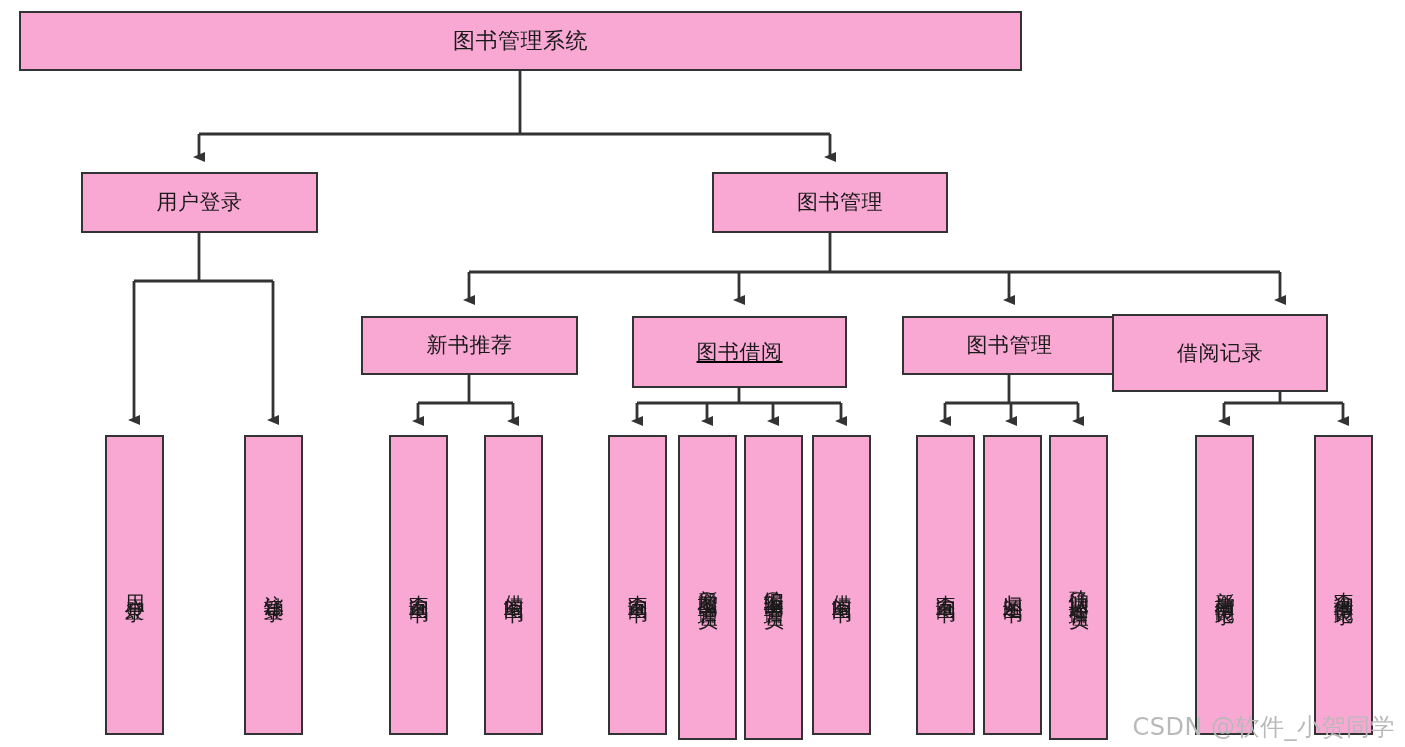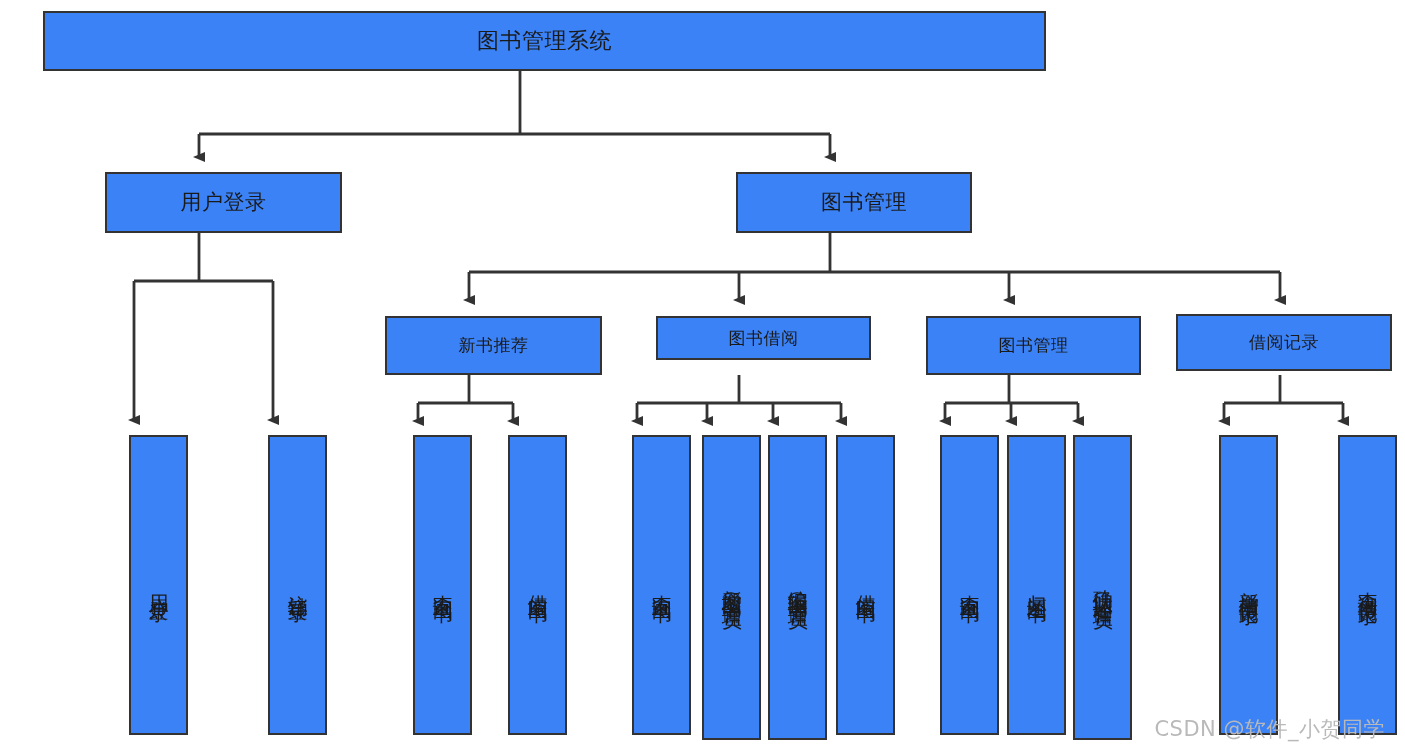--- a/index.html
+++ b/index.html
@@ -22,54 +22,53 @@
     position: absolute;
     left: 0;
     top: 0;
     width: 1405px;
     height: 747px;
   }
   .node {
     position: absolute;
     box-sizing: border-box;
     border: 2.5px solid #333333;
-    background: #3b82f6;
+    background: #f9a8d4;
     display: flex;
     align-items: center;
     justify-content: center;
     z-index: 2;
-    margin-left: 24px;
   }
   .node-label {
     color: #1a1a1a;
     font-size: 21px;
     line-height: 1.18;
     letter-spacing: 0.5px;
     white-space: nowrap;
     text-align: center;
   }
   .node.vertical .node-label {
     writing-mode: vertical-rl;
     text-orientation: upright;
     -webkit-text-orientation: upright;
     letter-spacing: 3px;
     font-size: 20px;
   }
   .node.root .node-label { font-size: 22px; }
   .node.level1 .node-label { font-size: 21px; }
-  .node.level2 .node-label { font-size: 17px; }
+  .node.level2 .node-label { font-size: 21px; }
   .node.vertical {
     align-items: center;
     justify-content: center;
   }
   #watermark {
     position: absolute;
-    right: 20px;
+    right: 10px;
     bottom: 4px;
-    font-size: 21px;
+    font-size: 24px;
     color: #b9b9b9;
     letter-spacing: 0.5px;
     z-index: 5;
     white-space: nowrap;
     pointer-events: none;
   }
 </style>
 </head>
 <body>
 
@@ -133,27 +132,27 @@
   <div class="node level1" style="left:81px; top:172px; width:237px; height:61px;">
     <span class="node-label">用户登录</span>
   </div>
   <div class="node level1" style="left:712px; top:172px; width:236px; height:61px;padding-left:20px;">
     <span class="node-label">图书管理</span>
   </div>
 
   <div class="node level2" style="left:361px; top:316px; width:217px; height:59px;">
     <span class="node-label">新书推荐</span>
   </div>
-  <div class="node level2" style="left:632px; top:316px; width:215px; height:44px;">
+  <div class="node level2" style="left:632px; top:316px; width:215px; height:72px;text-decoration:underline;">
     <span class="node-label">图书借阅</span>
   </div>
   <div class="node level2" style="left:902px; top:316px; width:215px; height:59px;">
     <span class="node-label">图书管理</span>
   </div>
-  <div class="node level2" style="left:1152px; top:314px; width:216px; height:57px;">
+  <div class="node level2" style="left:1112px; top:314px; width:216px; height:78px;">
     <span class="node-label">借阅记录</span>
   </div>
 
   <div class="node vertical" style="left:105px; top:435px; width:59px; height:300px;">
     <span class="node-label">用户登录</span>
   </div>
   <div class="node vertical" style="left:244px; top:435px; width:59px; height:300px;">
     <span class="node-label">注销登录</span>
   </div>
 

